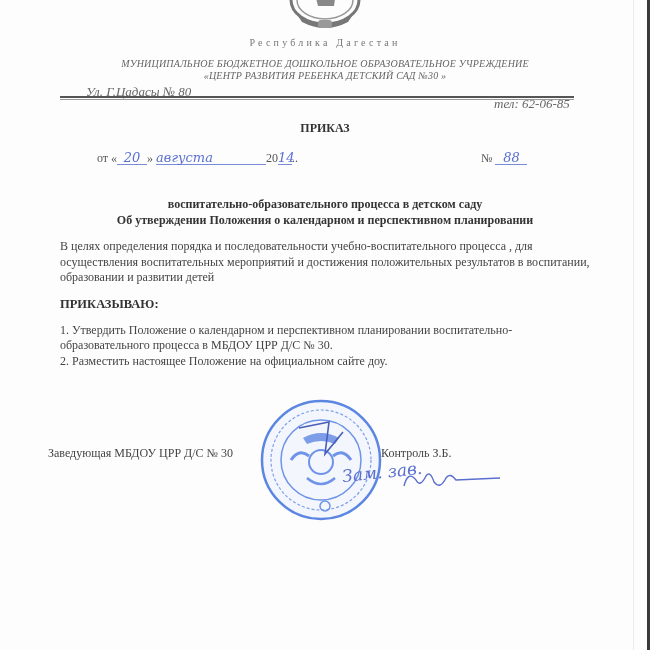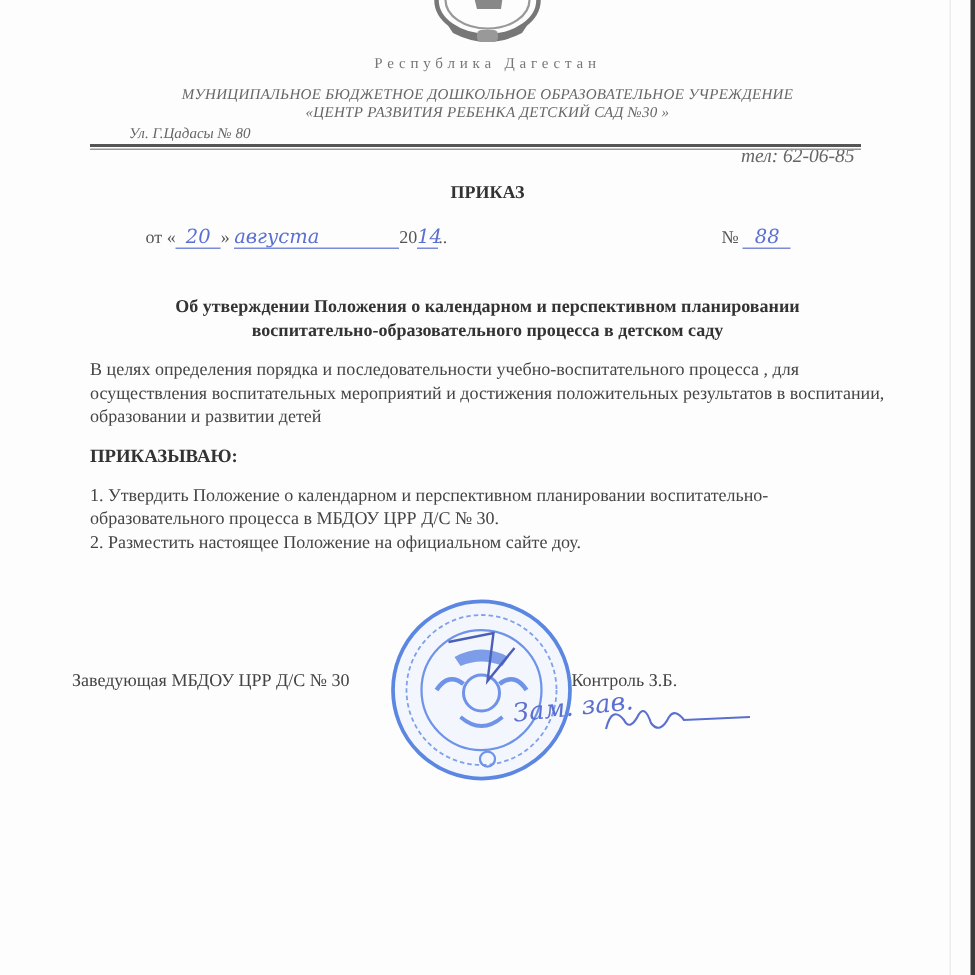--- a/index.html
+++ b/index.html
@@ -14,21 +14,21 @@
   .edge-light { position: absolute; right: 16px; top: 0; width: 1px; height: 650px; background: #ececec; }
 
   .emblem { position: absolute; left: 278px; top: -22px; width: 94px; height: 56px; }
   .republic { position: absolute; left: 0; width: 650px; top: 37px; text-align: center;
     font-size: 10px; letter-spacing: 3.2px; color: #777; }
 
   .org { position: absolute; left: 0; width: 650px; text-align: center; font-style: italic;
     font-size: 10px; color: #666; letter-spacing: 0.2px; }
   .org.l1 { top: 58px; }
   .org.l2 { top: 70px; }
-  .addr { position: absolute; top: 84px; left: 86px; font-style: italic; font-size: 10px; color: #666; }
+  .addr { position: absolute; top: 84px; left: 86px; font-style: italic; font-size: 13px; color: #666; }
   .phone { position: absolute; top: 96px; left: 494px; font-style: italic; font-size: 13px; color: #666; }
   .rule1 { position: absolute; top: 96px; left: 60px; width: 514px; height: 2px; background: #555; }
   .rule2 { position: absolute; top: 99px; left: 60px; width: 514px; height: 1px; background: #999; }
 
   .title { position: absolute; top: 121px; left: 0; width: 650px; text-align: center;
     font-weight: bold; font-size: 12px; color: #333; }
   .dateline { position: absolute; top: 151px; left: 97px; font-size: 12px; color: #555; white-space: nowrap; }
   .hand { font-family: "DejaVu Serif", serif; font-style: italic; color: #5a6fd0; font-size: 13px;
     display: inline-block; border-bottom: 1px solid #7a8bd8; line-height: 13px; }
   .hand.day { width: 30px; text-align: center; }
@@ -80,22 +80,22 @@
   <div class="dateline">
     <span>от «</span><span class="hand day">20</span><span>»</span>
     <span class="hand month">августа</span><span>20</span><span class="hand year">14</span><span>..</span>
   </div>
   <div class="numline">
     <span>№</span>
     <span class="hand num">88</span>
   </div>
 
   <div class="subject">
+    <div>воспитательно-образовательного процесса в детском саду</div>
     <div>Об утверждении Положения о календарном и перспективном планировании</div>
-    <div>воспитательно-образовательного процесса в детском саду</div>
   </div>
 
   <div class="preamble">В целях определения порядка  и последовательности учебно-воспитательного процесса , для осуществления воспитательных мероприятий и достижения положительных результатов в воспитании, образовании и развитии детей</div>
 
   <div class="order-head">ПРИКАЗЫВАЮ:</div>
 
   <div class="items">
     <div>1. Утвердить Положение о календарном и перспективном планировании воспитательно-образовательного процесса в МБДОУ ЦРР Д/С № 30.</div>
     <div>2. Разместить настоящее Положение на официальном сайте доу.</div>
   </div>

